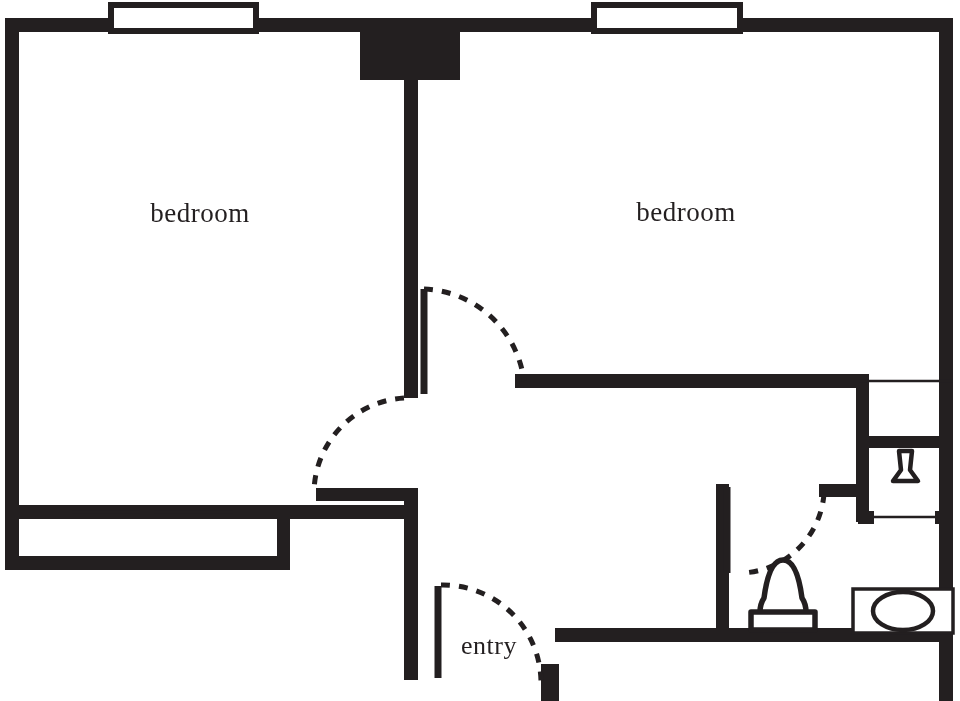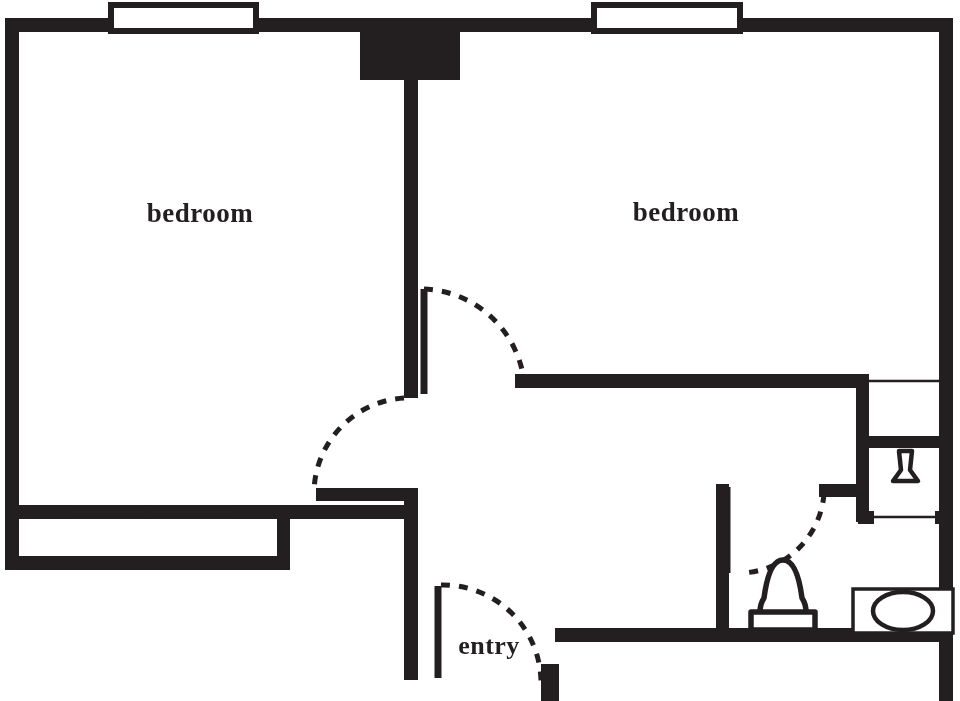--- a/index.html
+++ b/index.html
@@ -11,21 +11,20 @@
     width: 960px;
     height: 701px;
     overflow: hidden;
     font-family: "Liberation Serif", serif;
   }
   #plan-root {
     position: relative;
     width: 960px;
     height: 510px;
     background: #a16207;
-    font-weight: bold;
   }
   #floorplan-svg {
     display: block;
     width: 960px;
     height: 701px;
   }
   .room-label {
     font-family: "Liberation Serif", serif;
     font-size: 27px;
     fill: #231f20;

